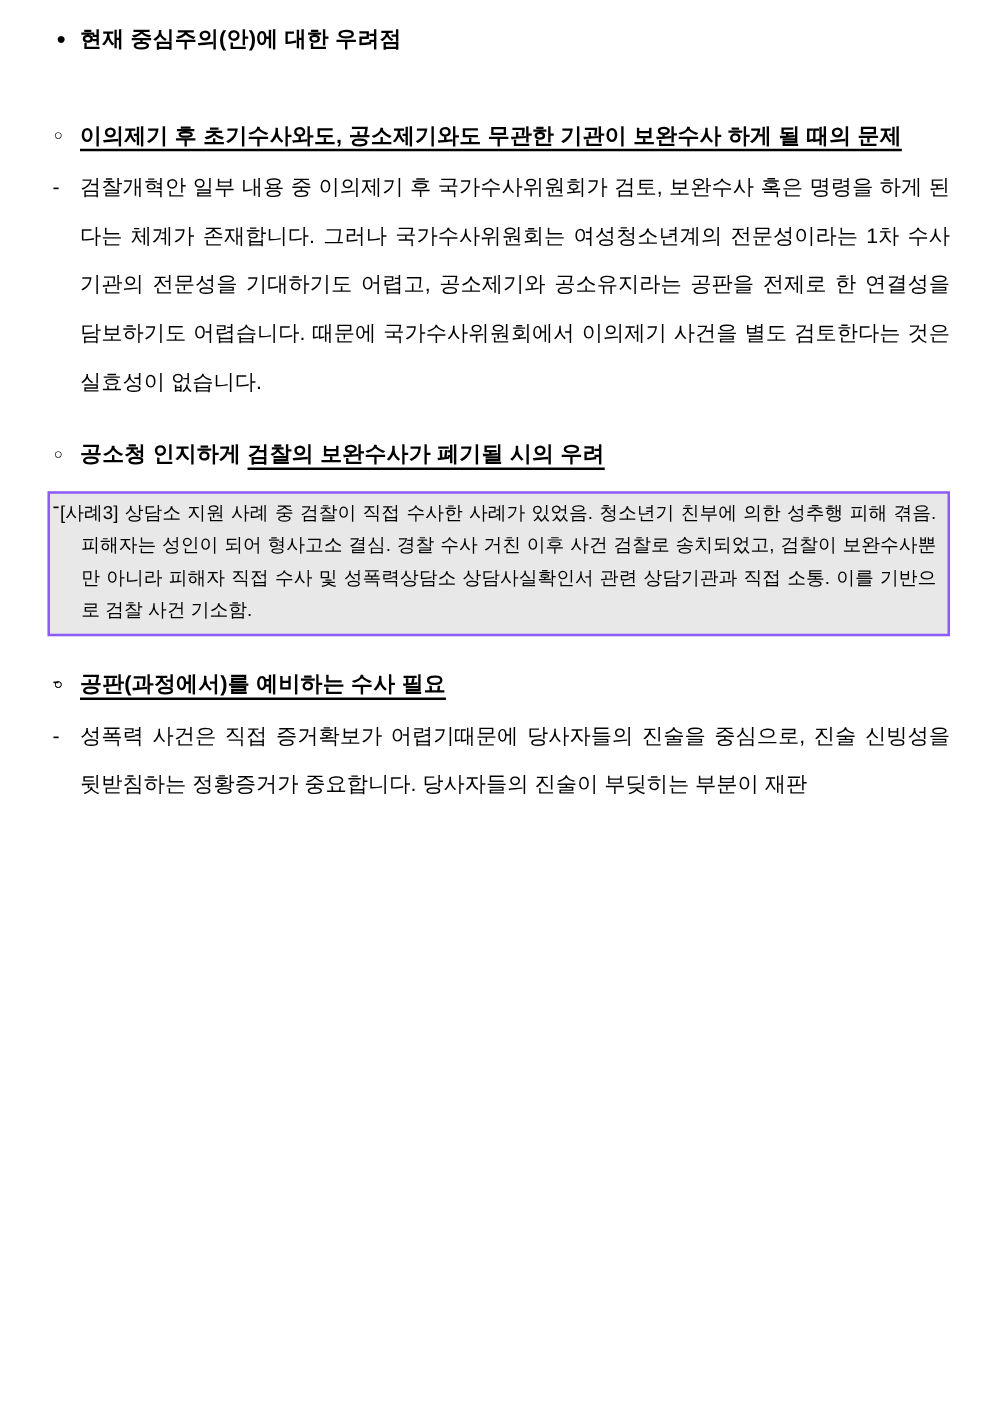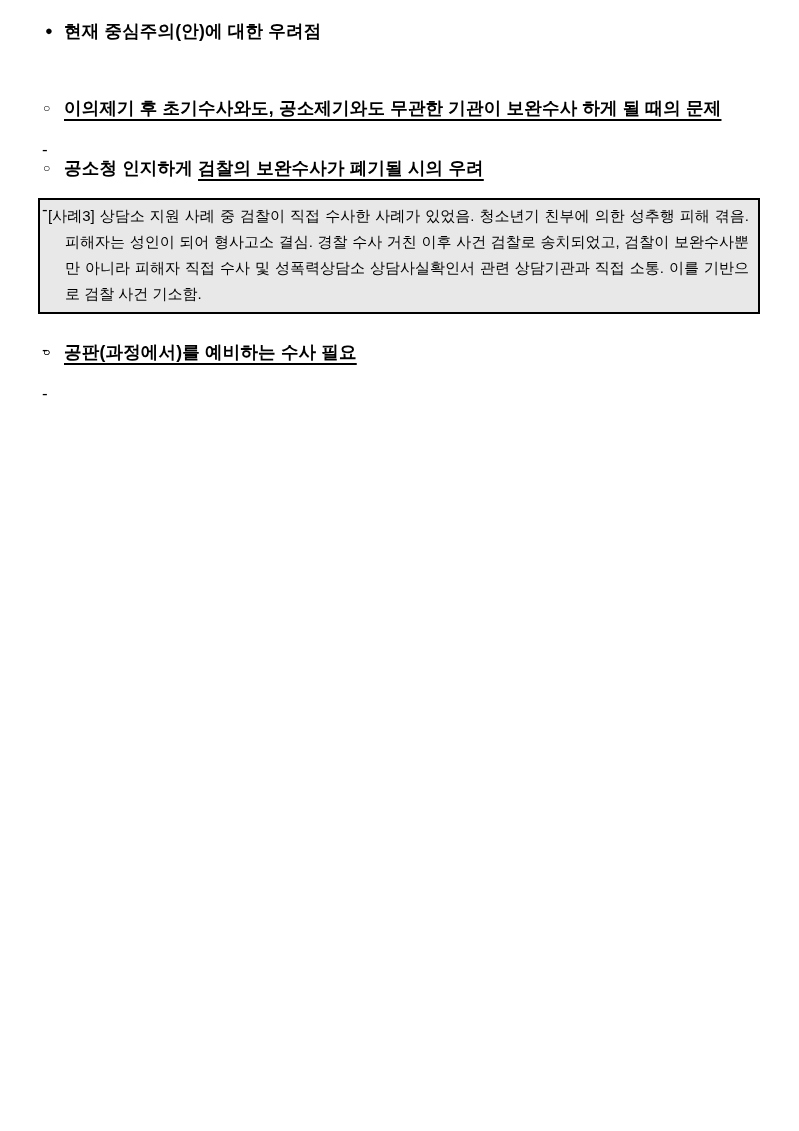--- a/index.html
+++ b/index.html
@@ -64,21 +64,21 @@
     overflow-wrap: break-word;
   }
   .dash {
     position: absolute;
     left: 4px;
     top: 0;
     line-height: 39px;
   }
   .case-box {
     margin: 8px 0 0 0;
-    border: 2px solid #000000;
+    border: 2px solid #8b5cf6;
     background: #e8e8e8;
     padding: 3px 9px 5px 8px;
   }
   .case-text {
     font-size: 15px;
     line-height: 26px;
     text-align: justify;
     padding-left: 17px;
     text-indent: -17px;
     word-break: normal;
@@ -93,21 +93,21 @@
   <div class="title-line">
     <span class="bullet-filled">●</span>
     <span>현재 중심주의(안)에 대한 우려점</span>
   </div>
 
   <div>
     <div class="heading first">
       <span class="bullet-circle">○</span><span class="hu">이의제기 후 초기수사와도, 공소제기와도 무관한 기관이 보완수사 하게 될 때의 문제</span>
     </div>
     <div class="para">
-      <span class="dash">-</span>
+      <span class="dash">-</span><span>검찰개혁안 일부 내용 중 이의제기 후 국가수사위원회가 검토, 보완수사 혹은 명령을 하게 된다는 체계가 존재합니다. 그러나 국가수사위원회는 여성청소년계의 전문성이라는 1차 수사기관의 전문성을 기대하기도 어렵고, 공소제기와 공소유지라는 공판을 전제로 한 연결성을 담보하기도 어렵습니다. 때문에 국가수사위원회에서 이의제기 사건을 별도 검토한다는 것은 실효성이 없습니다.</span>
     </div>
   </div>
 
   <div>
     <div class="heading">
       <span class="bullet-circle">○</span><span>공소청 인지하게 </span><span class="hu">검찰의 보완수사가 폐기될 시의 우려</span>
     </div>
     <div class="para">
       <span class="dash">-</span>
     </div>
@@ -123,17 +123,17 @@
     <div class="para">
       <span class="dash">-</span>
     </div>
   </div>
 
   <div>
     <div class="heading">
       <span class="bullet-circle">○</span><span class="hu">공판(과정에서)를 예비하는 수사 필요 </span>
     </div>
     <div class="para">
-      <span class="dash">-</span>
+      <span class="dash">-</span><span>성폭력 사건은 직접 증거확보가 어렵기때문에 당사자들의 진술을 중심으로, 진술 신빙성을 뒷받침하는 정황증거가 중요합니다. 당사자들의 진술이 부딪히는 부분이 재판</span>
     </div>
   </div>
 
 </div>
 
 </body></html>

